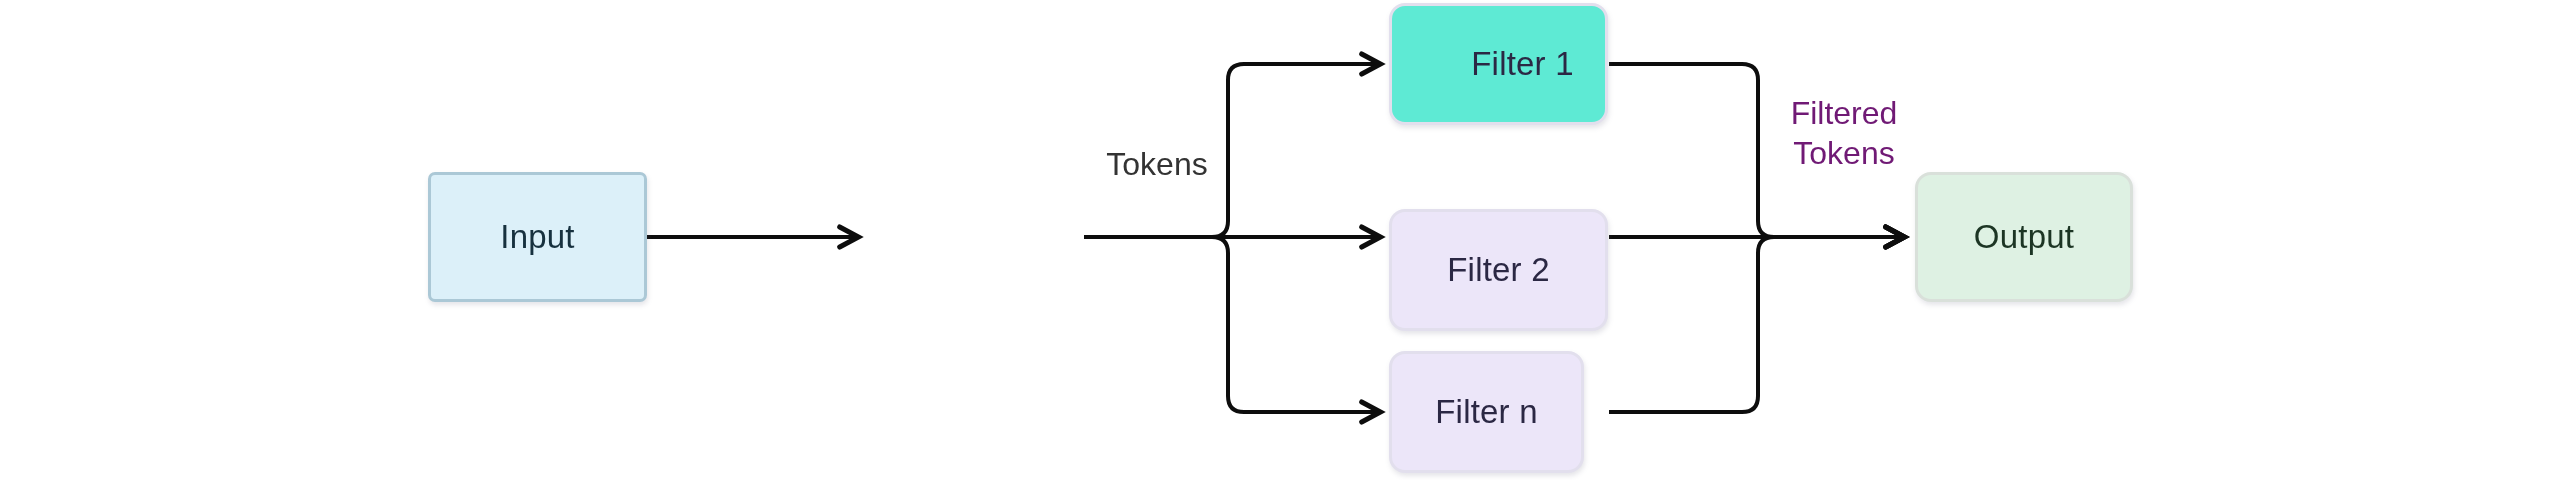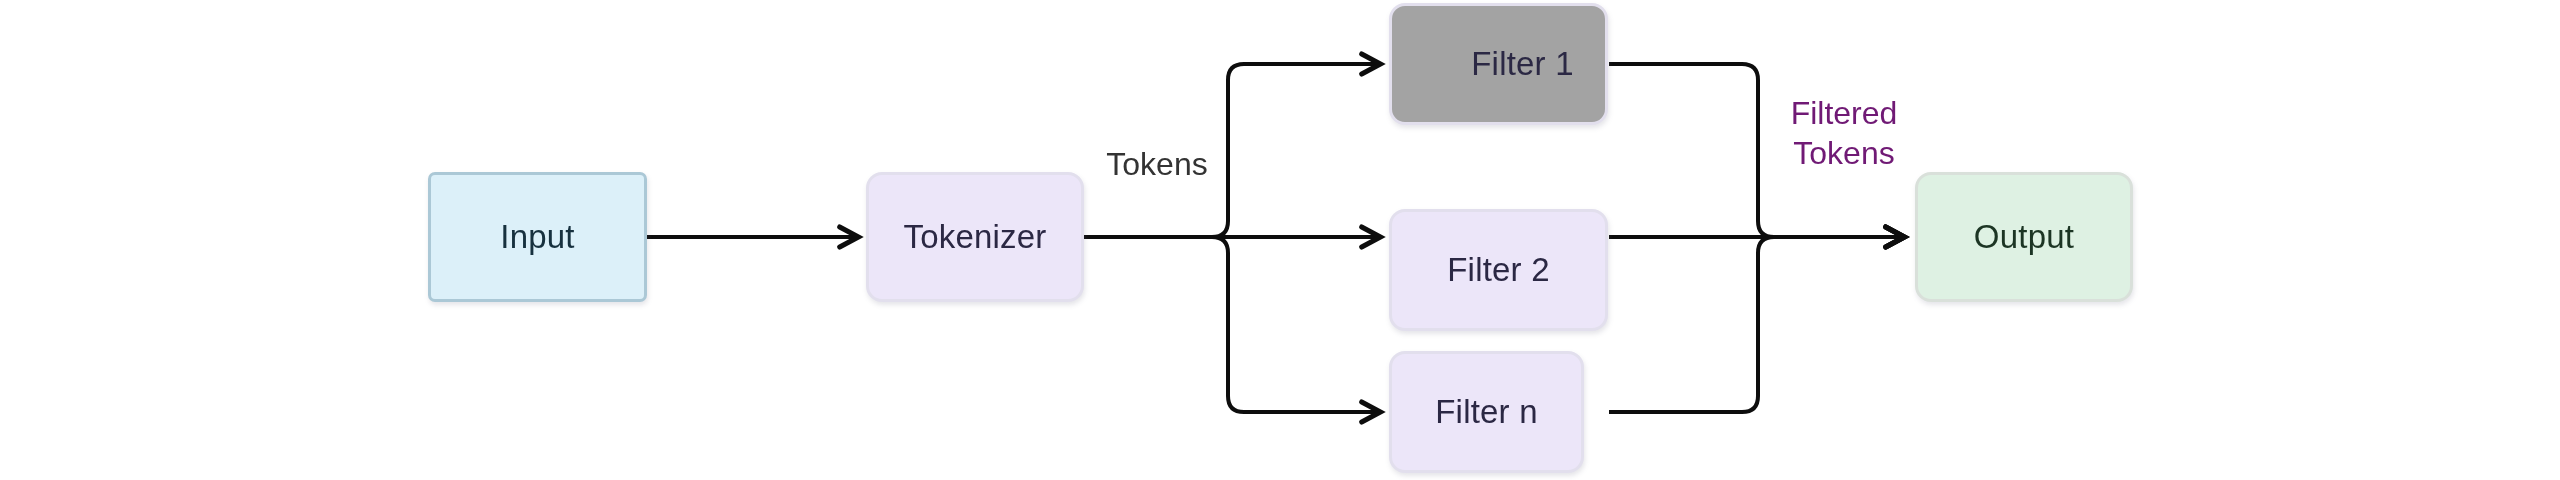--- a/index.html
+++ b/index.html
@@ -46,24 +46,21 @@
     <path class="edge" d="M 1084 237 H 1380" marker-end="url(#arrowhead)" style="stroke: rgb(13, 13, 13);"></path>
     <path class="edge" d="M 1084 237 H 1212 Q 1228 237 1228 253 V 396 Q 1228 412 1244 412 H 1380" marker-end="url(#arrowhead)" style="stroke: rgb(13, 13, 13);"></path>
     <path class="edge" d="M 1609 64 H 1742 Q 1758 64 1758 80 V 221 Q 1758 237 1774 237 H 1904" marker-end="url(#arrowhead)" style="stroke: rgb(13, 13, 13);"></path>
     <path class="edge" d="M 1609 237 H 1904" marker-end="url(#arrowhead)" style="stroke: rgb(13, 13, 13);"></path>
     <path class="edge" d="M 1609 412 H 1742 Q 1758 412 1758 396 V 253 Q 1758 237 1774 237 H 1904" marker-end="url(#arrowhead)" style="stroke: rgb(13, 13, 13);"></path>
   </svg>
 
   <div class="node node-input" style="background: rgb(220, 240, 249); border-color: rgb(171, 200, 214); color: rgb(23, 49, 63);">
     <span>Input</span>
   </div>
-  <div class="node node-tokenizer" style="background: rgb(236, 230, 249); border-color: rgb(226, 223, 237); color: rgb(43, 40, 68);">
-    <span>Tokenizer</span>
-  </div>
-  <div class="node node-filter1" style="background: #a3a3a3; border-color: rgb(226, 223, 237); color: rgb(43, 40, 68); padding-left: 48px;">
+  <div class="node node-filter1" style="background: #5eead4; border-color: rgb(226, 223, 237); color: rgb(43, 40, 68); padding-left: 48px;">
     <span>Filter 1</span>
   </div>
   <div class="node node-filter2" style="background: rgb(236, 230, 249); border-color: rgb(226, 223, 237); color: rgb(43, 40, 68); margin-top: 33px;">
     <span>Filter 2</span>
   </div>
   <div class="node node-filtern" style="background: rgb(236, 230, 249); border-color: rgb(226, 223, 237); color: rgb(43, 40, 68);">
     <span>Filter n</span>
   </div>
   <div class="node node-output" style="background: rgb(222, 241, 227); border-color: rgb(217, 224, 218); color: rgb(28, 53, 36);">
     <span>Output</span>

